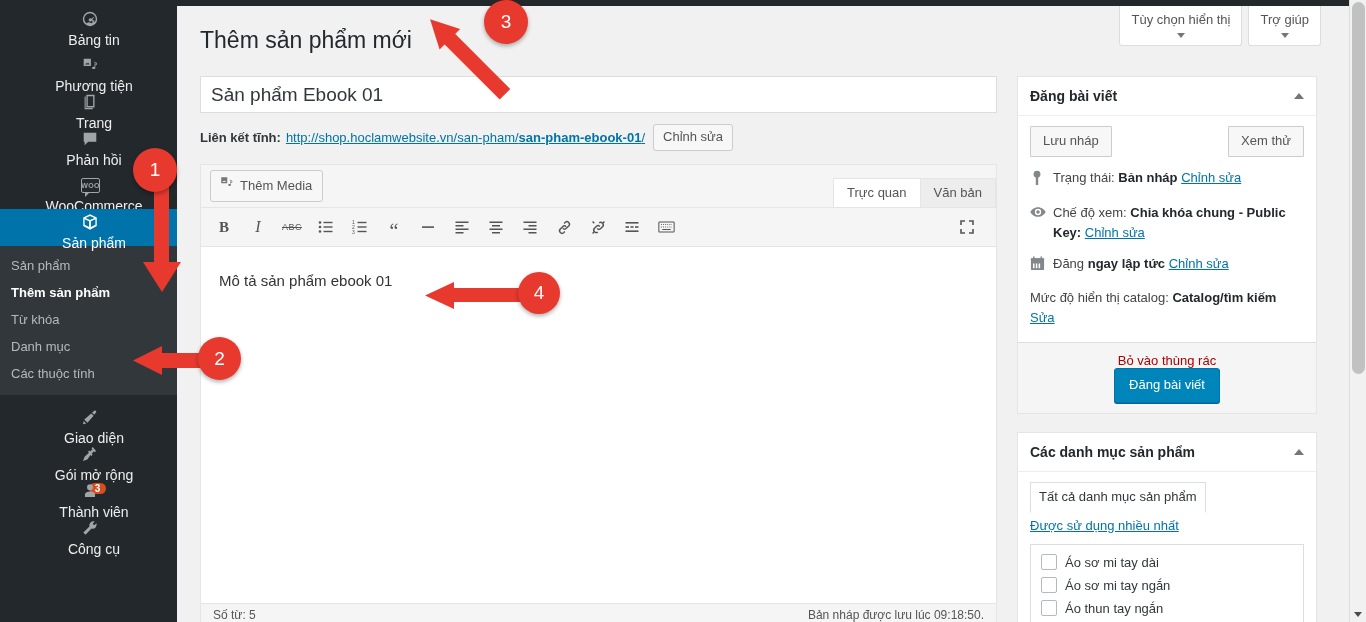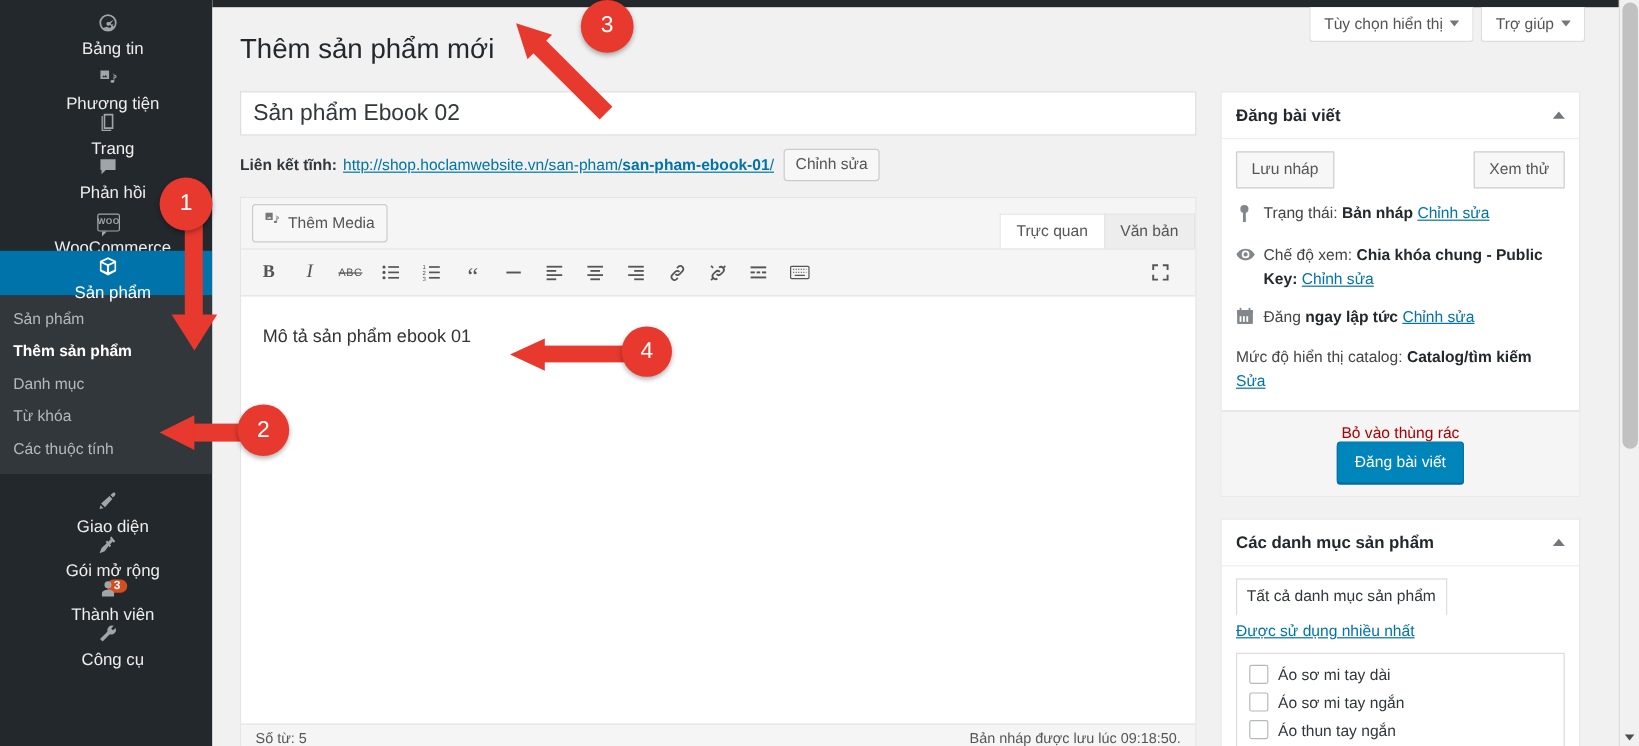--- a/index.html
+++ b/index.html
@@ -81,21 +81,21 @@
   
   .screen-meta {
     position: absolute; right: 45px; top: 6px;
     display: flex; gap: 6px;
   }
   .screen-meta-btn {
     background: #fff; border: 1px solid #ddd; border-top: none;
     border-radius: 0 0 3px 3px;
     padding: 6px 11px 7px 11px;
     font-size: 13px; color: #555;
-    display: flex; align-items: center; gap: 6px;
+    display: flex; align-items: center; gap: 6px; flex-direction: column;
   }
   .caret-dn {
     width: 0; height: 0; border-style: solid;
     border-width: 5px 4px 0 4px;
     border-color: #72777c transparent transparent transparent;
   }
 
   .page-title {
     position: absolute; left: 23px; top: 26px;
     font-size: 23px; font-weight: 400; color: #23282d;
@@ -347,22 +347,22 @@
         <svg width="18" height="18" viewBox="0 0 20 20" fill="currentColor">
             <path d="M10 1.5L2.5 5v9.5L10 18.5l7.5-4V5L10 1.5zm0 1.8l5 2.3-5 2.3-5-2.3 5-2.3zM4 7l5 2.3v6.2L4 13V7zm7 8.5V9.3L16 7v6l-5 2.5z"></path>
           </svg>
       </span>
       <span>Sản phẩm</span>
     </div>
 
     <div class="submenu">
       <div class="submenu-item">Sản phẩm</div>
       <div class="submenu-item current">Thêm sản phẩm</div>
+      <div class="submenu-item">Từ khóa</div>
       <div class="submenu-item">Danh mục</div>
-      <div class="submenu-item">Từ khóa</div>
       <div class="submenu-item">Các thuộc tính</div>
     </div>
 
     <div class="menu-sep"></div>
 
     <div class="menu-item">
       <span class="mi-icon">
         <svg width="18" height="18" viewBox="0 0 20 20" fill="currentColor">
             <path d="M16.5 3.2c-.6-.6-1.5-.6-2 0l-2.2 1.9 2.3 2.3 1.9-2.2c.6-.5.6-1.4 0-2zM11.4 6L3.6 12.8l3.6 3.6L14 8.6 11.4 6zM3 14.4L2.2 18l3.6-.8L3 14.4z"></path>
           </svg>
@@ -409,21 +409,21 @@
       </div>
       <div class="screen-meta-btn">
         <span>Trợ giúp</span>
         <span class="caret-dn"></span>
       </div>
     </div>
 
     <div class="page-title">Thêm sản phẩm mới</div>
 
     <div class="title-input">
-      <span>Sản phẩm Ebook 02</span>
+      <span>Sản phẩm Ebook 01</span>
     </div>
 
     <div class="permalink-row">
       <span class="permalink-label">Liên kết tĩnh:</span>
       <a class="permalink-link" href="#"><span>http://shop.hoclamwebsite.vn/san-pham/</span><span class="slug">san-pham-ebook-01</span><span>/</span></a>
       <span class="btn-sm">Chỉnh sửa</span>
     </div>
 
     <div class="editor-wrap">
       <div class="media-row">

